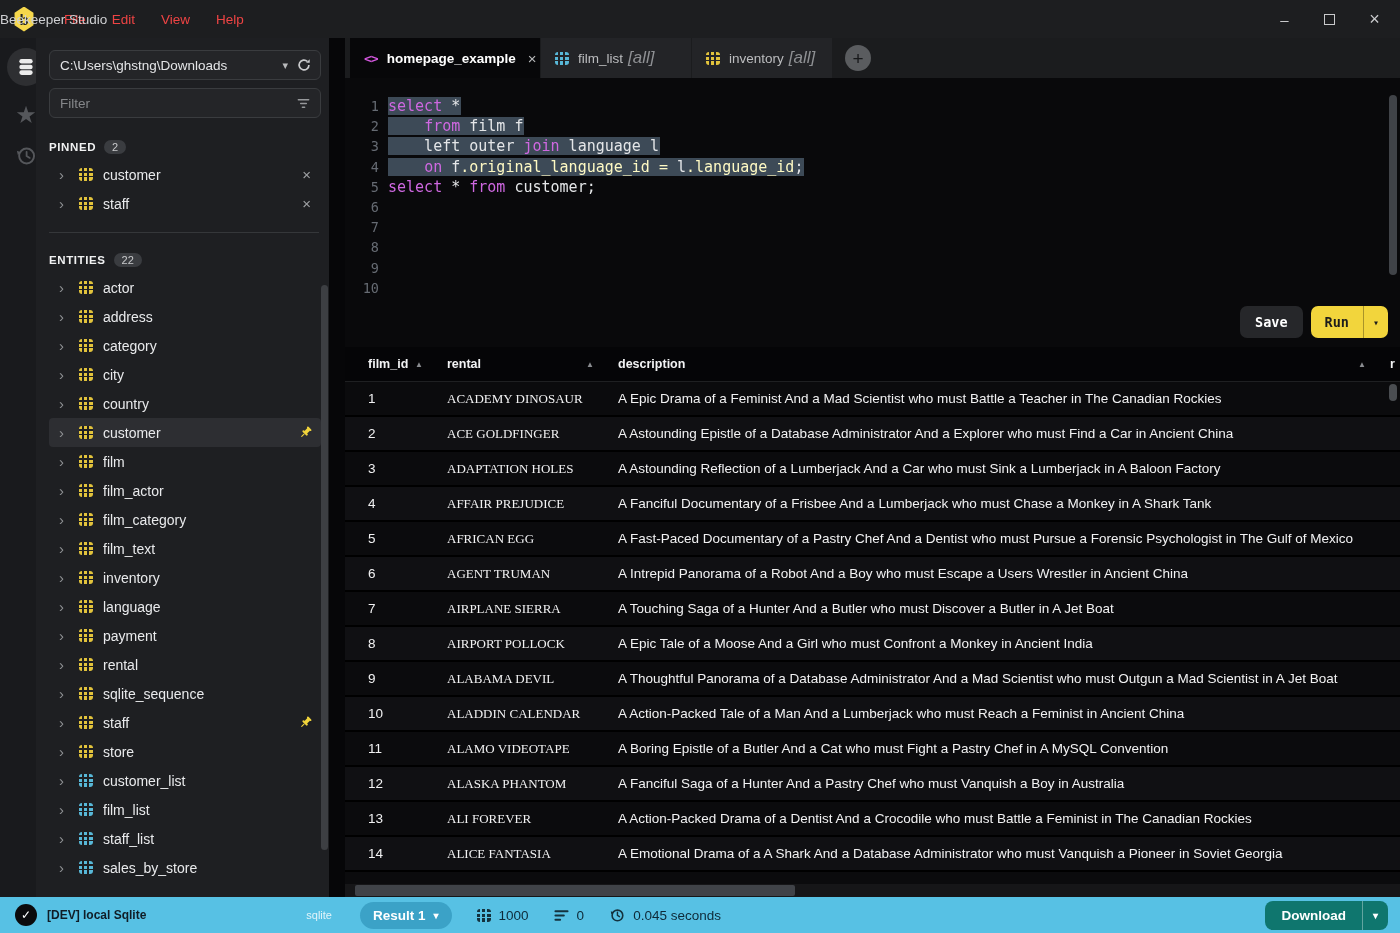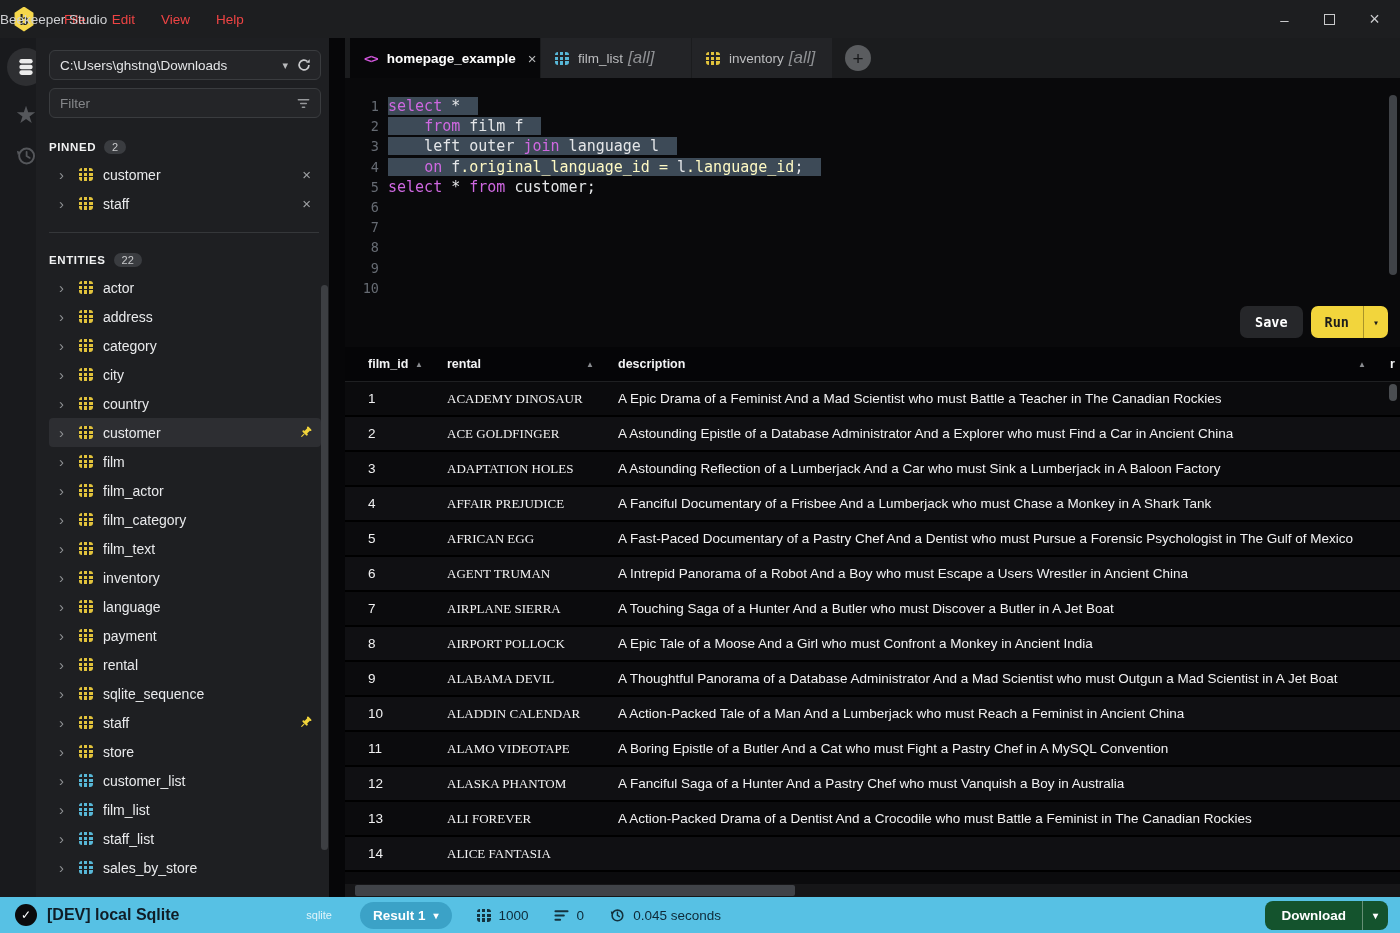--- a/index.html
+++ b/index.html
@@ -64,21 +64,21 @@
   .tab .tbl-icon { margin-left:0; background-image:
       linear-gradient(to right, transparent 3.5px, #232427 3.5px, #232427 5px, transparent 5px, transparent 8.5px, #232427 8.5px, #232427 10px, transparent 10px),
       linear-gradient(to bottom, transparent 3.2px, #232427 3.2px, #232427 4.7px, transparent 4.7px, transparent 8px, #232427 8px, #232427 9.5px, transparent 9.5px); }
   #new-tab-btn { align-self:center; margin-left:12px; width:26px; height:26px; border-radius:50%; background:#5a5c5f; color:#17181a; font-size:19px; display:flex; align-items:center; justify-content:center; line-height:1; }
 
   
   #editor { position:relative; height:269px; background:#09090b; padding-top:18px; font-family:"DejaVu Sans Mono",monospace; overflow:hidden; }
   .line { display:flex; height:20.2px; align-items:center; }
   .ln { width:34px; text-align:right; color:#666b73; font-size:13.5px; flex:none; }
   .line-text { margin-left:9px; font-size:15px; white-space:pre; color:#e4e6e8; }
-  .line.sel .line-text { background:#3d4a57; padding-right:18px; }
+  .line.sel .line-text { background:#3d4a57; padding-right:1px; }
   .tok-kw { color:#cf68e1; }
   .tok-cy { color:#fef9c3; }
   .tok-pl { color:#e4e6e8; }
   #editor-scroll { position:absolute; right:3px; top:17px; width:8px; height:180px; background:#404348; border-radius:4px; }
   #editor-actions { position:absolute; right:12px; bottom:9px; display:flex; gap:8px; align-items:center; }
   .btn-save { background:#26272a; color:#ffffff; font-weight:bold; font-size:13.5px; border-radius:7px; padding:8px 15px; }
   .btn-run { display:flex; align-items:stretch; background:#f2d53c; border-radius:7px; color:#1c1c1c; font-weight:bold; font-size:13.5px; overflow:hidden; }
   .btn-run-main { padding:8px 14px; }
   .btn-run-caret { border-left:1px solid rgba(0,0,0,.3); padding:8px 9px; display:flex; align-items:center; font-size:10px; }
 
@@ -94,30 +94,30 @@
   .tcell { font-size:13.5px; color:#f2f2f3; white-space:nowrap; overflow:hidden; }
   .tcell.title { font-size:13px;font-family:Liberation Serif, serif; }
   #table-scroll { position:absolute; right:3px; top:2px; width:8px; height:17px; background:#4a4d51; border-radius:4px; }
   #hscroll { height:13px; background:#161618; position:relative; }
   #hscroll-thumb { position:absolute; left:10px; top:1px; height:11px; width:440px; background:#404348; border-radius:2px; }
 
   
   #statusbar { position:absolute; left:0; right:0; bottom:0; height:36px; background:#57c1e4; display:flex; align-items:center; color:#0e2a38; }
   #status-left { width:345px; flex:none; display:flex; align-items:center; padding:0 13px 0 15px; }
   .check-circle { width:22px; height:22px; border-radius:50%; background:#0b0b0d; color:#ffffff; display:flex; align-items:center; justify-content:center; font-size:12px; flex:none; }
-  .conn-name { margin-left:10px; font-size:16px; font-weight:bold; color:#101d26; white-space:nowrap; }
+  .conn-name { margin-left:10px; font-size:12px; font-weight:bold; color:#101d26; white-space:nowrap; }
   .db-type { margin-left:auto; font-size:11px; color:rgba(255,255,255,.82); }
   .pill { background:#3ba2c7; border-radius:15px; height:27px; display:flex; align-items:center; padding:0 13px; color:#fff; font-weight:bold; font-size:13.5px; margin-left:15px; }
   .pill .caret { margin-left:8px; font-size:10px; }
   .stat { display:flex; align-items:center; margin-left:25px; font-size:13.5px; color:#0e2a38; }
   .stat svg, .stat .tbl-icon { margin-right:8px; }
   .stat .tbl-icon { background-color:#14323e; margin-left:0; background-image:
       linear-gradient(to right, transparent 3.5px, #57c1e4 3.5px, #57c1e4 5px, transparent 5px, transparent 8.5px, #57c1e4 8.5px, #57c1e4 10px, transparent 10px),
       linear-gradient(to bottom, transparent 3.2px, #57c1e4 3.2px, #57c1e4 4.7px, transparent 4.7px, transparent 8px, #57c1e4 8px, #57c1e4 9.5px, transparent 9.5px); }
-  .btn-download { margin-left:auto; margin-right:12px; display:flex; align-items:stretch; background:#14532d; border-radius:8px; color:#fff; font-weight:bold; font-size:13.5px; overflow:hidden; }
+  .btn-download { margin-left:auto; margin-right:12px; display:flex; align-items:stretch; background:#0f766e; border-radius:8px; color:#fff; font-weight:bold; font-size:13.5px; overflow:hidden; }
   .btn-download-main { padding:7px 16px; }
   .btn-download-caret { border-left:1px solid rgba(255,255,255,.35); padding:7px 10px; display:flex; align-items:center; font-size:10px; }
 </style>
 </head>
 <body>
 
 <div id="titlebar">
   <div class="logo-hex">b</div>
   <div id="menu-bar">
       <div class="menu-item">File</div>
@@ -495,20 +495,21 @@
         </div>
         <div class="trow">
           <div class="tcell id">13</div>
           <div class="tcell title">ALI FOREVER</div>
           <div class="tcell desc">A Action-Packed Drama of a Dentist And a Crocodile who must Battle a Feminist in The Canadian Rockies</div>
           <div class="tcell rest"></div>
         </div>
         <div class="trow">
           <div class="tcell id">14</div>
           <div class="tcell title">ALICE FANTASIA</div>
+          <div class="tcell desc">A Emotional Drama of a A Shark And a Database Administrator who must Vanquish a Pioneer in Soviet Georgia</div>
           <div class="tcell rest"></div>
         </div>
         <div class="trow">
           <div class="tcell id">15</div>
           <div class="tcell title">ALIEN CENTER</div>
           <div class="tcell desc">A Brilliant Drama of a Cat And a Mad Scientist who must Battle a Feminist in A MySQL Convention</div>
           <div class="tcell rest"></div>
         </div>
       </div>
     <div id="table-scroll"></div>

